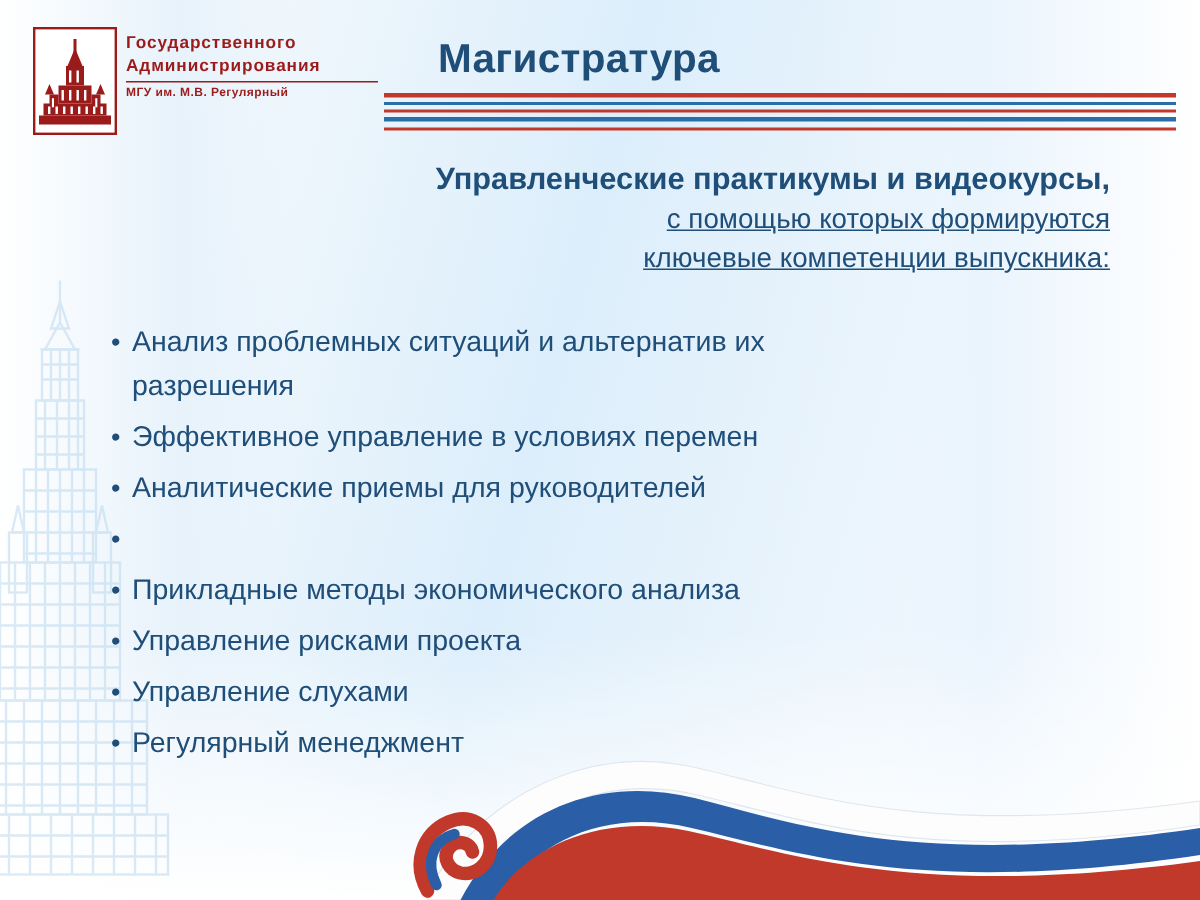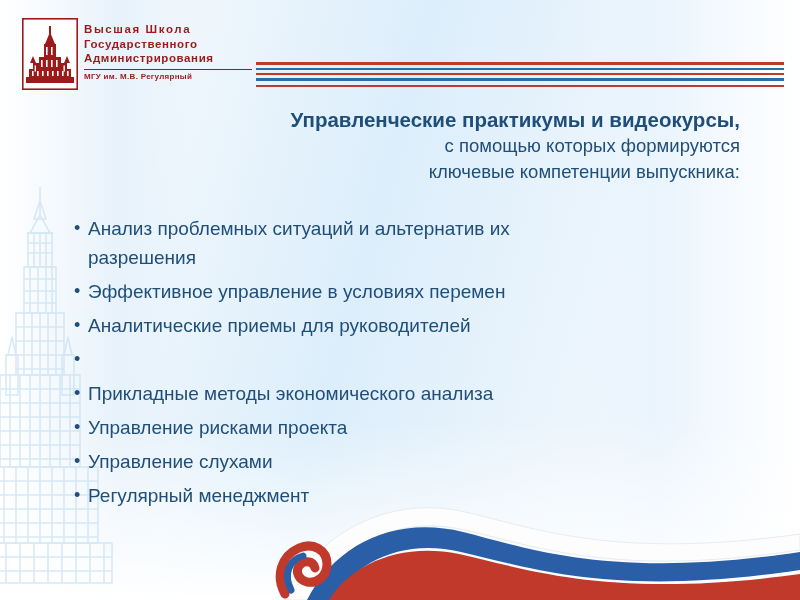--- a/index.html
+++ b/index.html
@@ -132,20 +132,21 @@
     color: #1f4e79;
   }
   .subtitle .s-bold {
     font-size: 20.5px;
     font-weight: bold;
     line-height: 27px;
   }
   .subtitle .s-reg {
     font-size: 18.5px;
     line-height: 26px;
+    text-decoration: underline;
   }
 
   
   .bullets {
     position: absolute;
     left: 74px;
     top: 214px;
     width: 660px;
   }
   .bullet-row {
@@ -250,28 +251,28 @@
         <rect x="15" y="53" width="1.6" height="5"></rect>
         <rect x="20" y="53" width="1.6" height="5"></rect>
         <rect x="25" y="53" width="1.6" height="5"></rect>
         <rect x="30" y="53" width="1.6" height="5"></rect>
         <rect x="35" y="53" width="1.6" height="5"></rect>
         <rect x="40" y="53" width="1.6" height="5"></rect>
         <rect x="45" y="53" width="1.6" height="5"></rect>
       </g>
     </svg>
     <div class="logo-text">
-      <div class="logo-line l1">Высшая Школа</div>
       <div class="logo-line">Государственного</div>
       <div class="logo-line">Администрирования</div>
       <div class="logo-rule"></div>
       <div class="logo-sub">МГУ им. М.В. Регулярный</div>
     </div>
   </div>
 
+  <div class="title-main">Магистратура</div>
 
   <div class="stripes">
     <div class="stripe s1"></div>
     <div class="stripe s2"></div>
     <div class="stripe s3"></div>
     <div class="stripe s4"></div>
     <div class="stripe s5"></div>
   </div>
 
   <div class="subtitle">

